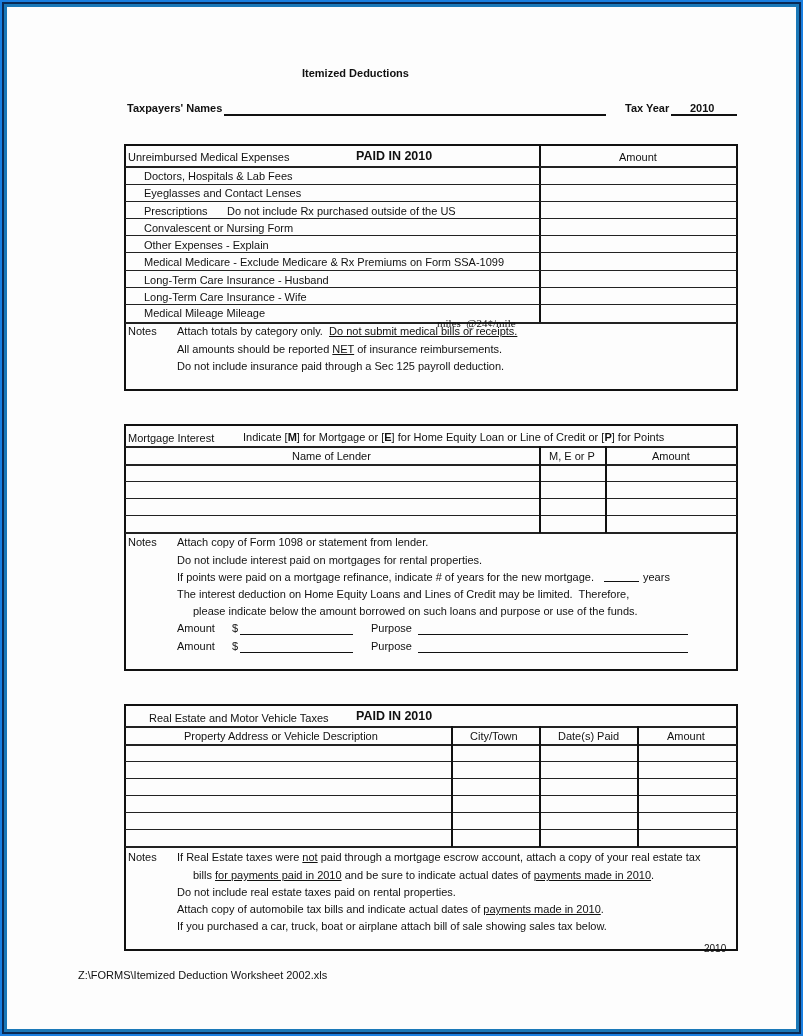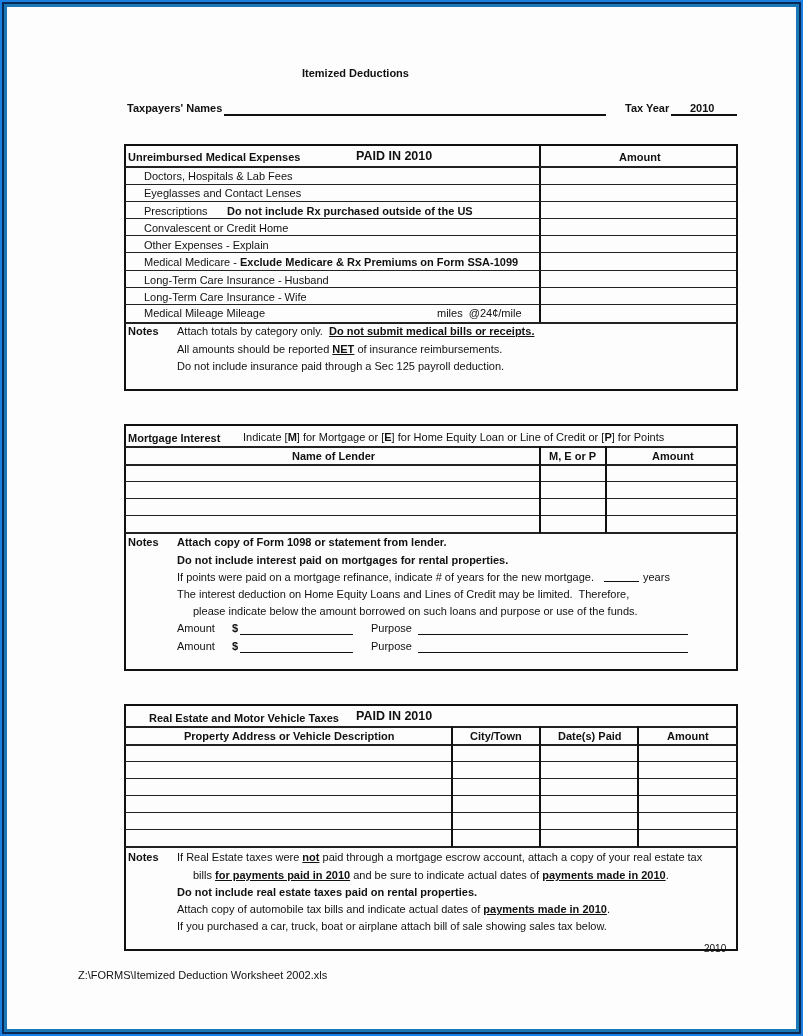--- a/index.html
+++ b/index.html
@@ -12,21 +12,21 @@
   .names-label { left:127px; top:102px; font-size:11px; font-weight:bold; }
   .names-line { left:224px; top:114px; width:382px; border-bottom:2px solid #111; height:0; }
   .year-label { left:625px; top:102px; font-size:11px; font-weight:bold; }
   .year-line { left:671px; top:114px; width:66px; border-bottom:2px solid #111; height:0; }
   .year-val { left:690px; top:102px; font-size:11px; font-weight:bold; }
 
   .box { position:absolute; border:2px solid #111; box-sizing:border-box; }
   .hl { position:absolute; height:0; border-top:1.5px solid #222; }
   .vl { position:absolute; width:0; border-left:2px solid #111; }
   .t { position:absolute; font-size:11px; white-space:nowrap; line-height:13px; }
-  .b { font-weight:bold; }
+  .b { font-weight:normal; }
   .u { text-decoration:underline; }
   .big { font-size:12.5px; font-weight:bold; }
   .blank { position:absolute; height:0; border-bottom:1.5px solid #111; }
   .footer { left:78px; top:969px; font-size:11px; }
 </style>
 </head>
 <body>
 
 <div class="frame-dark"></div>
 <div class="frame-teal"></div>
@@ -53,27 +53,27 @@
 <div class="hl" style="left:125px;top:322px;width:612px;border-top-width:2px;"></div>
 
 <div class="t b" style="left:128px;top:151px;">Unreimbursed Medical Expenses</div>
 <div class="t big" style="left:356px;top:150px;">PAID IN 2010</div>
 <div class="t b" style="left:619px;top:151px;">Amount</div>
 
 <div class="t" style="left:144px;top:170px;">Doctors, Hospitals &amp; Lab Fees</div>
 <div class="t" style="left:144px;top:187px;">Eyeglasses and Contact Lenses</div>
 <div class="t" style="left:144px;top:205px;">Prescriptions</div>
 <div class="t b" style="left:227px;top:205px;">Do not include Rx purchased outside of the US</div>
-<div class="t" style="left:144px;top:222px;">Convalescent or Credit Home</div>
+<div class="t" style="left:144px;top:222px;">Convalescent or Nursing Form</div>
 <div class="t" style="left:144px;top:239px;">Other Expenses - Explain</div>
 <div class="t" style="left:144px;top:256px;"><span>Medical Medicare - </span><span class="b">Exclude Medicare &amp; Rx Premiums on Form SSA-1099</span></div>
 <div class="t" style="left:144px;top:274px;">Long-Term Care Insurance - Husband</div>
 <div class="t" style="left:144px;top:291px;">Long-Term Care Insurance - Wife</div>
 <div class="t" style="left:144px;top:307px;">Medical Mileage Mileage</div>
-<div class="t" style="left:437px;top:307px;white-space:pre;">miles  @24¢/mile</div>
+<div class="t" style="left:437px;top:317px;white-space:pre;font-family:Liberation Serif, serif;">miles  @24¢/mile</div>
 
 <div class="abs" style="left:541px;top:167px;width:195px;height:16px;"></div>
 <div class="abs" style="left:541px;top:185px;width:195px;height:15px;"></div>
 <div class="abs" style="left:541px;top:202px;width:195px;height:15px;"></div>
 <div class="abs" style="left:541px;top:219px;width:195px;height:15px;"></div>
 <div class="abs" style="left:541px;top:236px;width:195px;height:15px;"></div>
 <div class="abs" style="left:541px;top:253px;width:195px;height:16px;"></div>
 <div class="abs" style="left:541px;top:271px;width:195px;height:15px;"></div>
 <div class="abs" style="left:541px;top:288px;width:195px;height:15px;"></div>
 <div class="abs" style="left:541px;top:305px;width:195px;height:16px;"></div>

